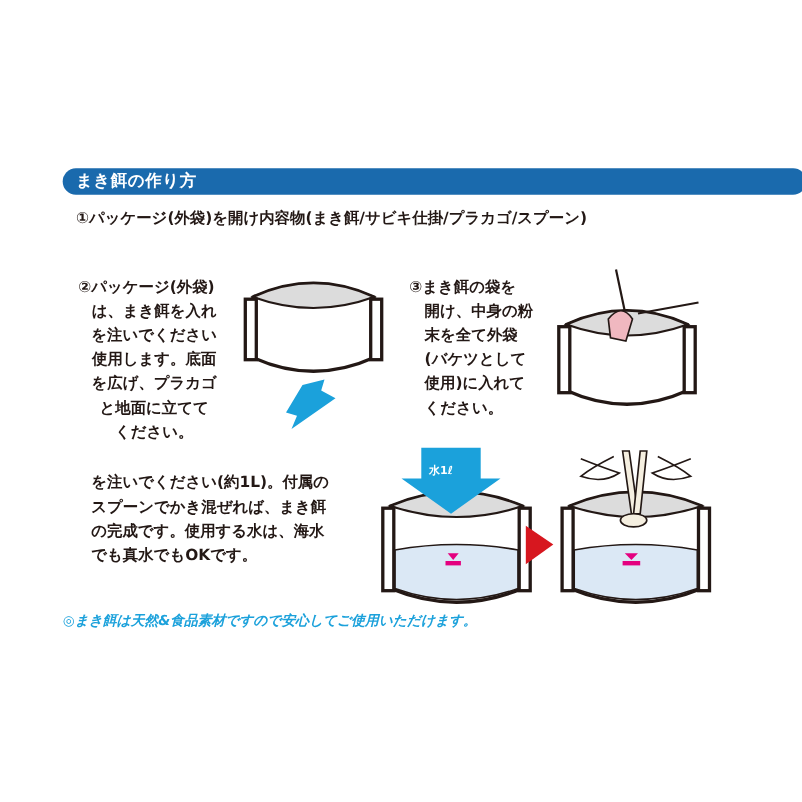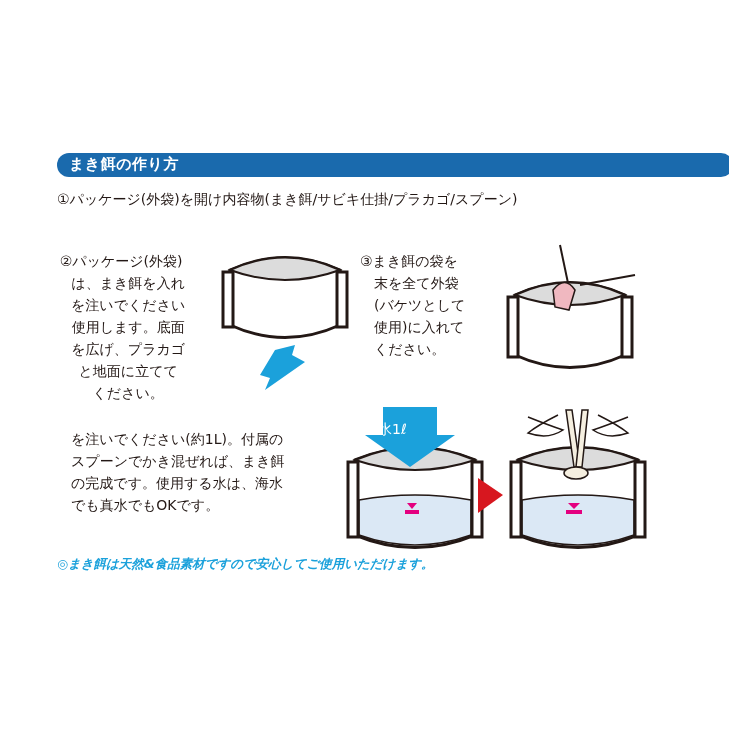--- a/index.html
+++ b/index.html
@@ -1,36 +1,36 @@
 <!DOCTYPE html>
 <html><head>
 <meta charset="utf-8">
 <style>
   html, body { margin:0; padding:0; background:#ffffff; }
   body { width:729px; height:729px; position:relative; overflow:hidden;
          font-family:"DejaVu Sans", sans-serif; color:#231815; }
   .header-bar { position:absolute; left:57px; top:153px; width:676px; height:24px;
          background:#1a6aad; border-radius:12px; }
   .header-title { position:absolute; left:12px; top:2px; color:#fff; font-weight:bold; font-size:15px; letter-spacing:0.5px; }
-  .txt { position:absolute; font-weight:normal; font-size:14px; line-height:22px; white-space:pre; }
+  .txt { position:absolute; font-weight:bold; font-size:14px; line-height:22px; white-space:pre;margin-left:12px; }
   .note { position:absolute; left:57px; top:556px; color:#1ba1db; font-weight:bold; font-size:12.5px; white-space:nowrap;font-style:italic; }
   svg { position:absolute; overflow:visible; }
 </style>
 </head>
 <body>
 
 <div class="header-bar">
   <span class="header-title">まき餌の作り方</span>
 </div>
 
 <div class="txt" style="left:57px;top:188px;"><div>①パッケージ(外袋)を開け内容物(まき餌/サビキ仕掛/プラカゴ/スプーン)</div></div>
 
 <div class="txt" style="left:57px;top:250px;text-align:center;"><div>②パッケージ(外袋)</div><div>　は、まき餌を入れ</div><div>　を注いでください</div><div>　使用します。底面</div><div>　を広げ、プラカゴ</div><div>　と地面に立てて</div><div>　ください。</div></div>
 
-<div class="txt" style="left:360px;top:250px;"><div>③まき餌の袋を</div><div>　末を全て外袋</div><div>　(バケツとして</div><div>　使用)に入れて</div><div>　ください。</div></div>
+<div class="txt" style="left:360px;top:250px;"><div>③まき餌の袋を</div><div>　開け、中身の粉</div><div>　末を全て外袋</div><div>　(バケツとして</div><div>　使用)に入れて</div><div>　ください。</div></div>
 
 <div class="txt" style="left:57px;top:428px;"><div>　を注いでください(約1L)。付属の</div><div>　スプーンでかき混ぜれば、まき餌</div><div>　の完成です。使用する水は、海水</div><div>　でも真水でもOKです。</div></div>
 
 <div class="note">◎まき餌は天然&amp;食品素材ですので安心してご使用いただけます。</div>
 
 <svg style="left:220px;top:250px;" width="130" height="150" viewBox="0 0 130 150">
   <path d="M10 20 Q65 -5 120 20 L120 75 Q65 100 10 75 Z" fill="#fff" stroke="#231815" stroke-width="3"></path>
   <path d="M10 20 Q65 -5 120 20 Q65 40 10 20 Z" fill="#dcdcdc" stroke="#231815" stroke-width="2"></path>
   <rect x="3" y="22" width="10" height="55" fill="#fff" stroke="#231815" stroke-width="3"></rect>
   <rect x="117" y="22" width="10" height="55" fill="#fff" stroke="#231815" stroke-width="3"></rect>
@@ -52,21 +52,21 @@
 <svg style="left:345px;top:405px;" width="140" height="150" viewBox="0 0 140 150">
   <path d="M10 55 Q70 30 130 55 L130 130 Q70 155 10 130 Z" fill="#fff" stroke="#231815" stroke-width="3"></path>
   <path d="M10 55 Q70 30 130 55 Q70 75 10 55 Z" fill="#dcdcdc" stroke="#231815" stroke-width="2"></path>
   <path d="M14 95 Q70 85 126 95 L126 130 Q70 150 14 130 Z" fill="#dbe8f5" stroke="#231815" stroke-width="1.5"></path>
   <rect x="3" y="57" width="10" height="75" fill="#fff" stroke="#231815" stroke-width="3"></rect>
   <rect x="127" y="57" width="10" height="75" fill="#fff" stroke="#231815" stroke-width="3"></rect>
   <polygon points="62,98 72,98 67,104" fill="#e4007f"></polygon>
   <rect x="60" y="105" width="14" height="4" fill="#e4007f"></rect>
   <polygon points="38,2 92,2 92,30 110,30 65,62 20,30 38,30" fill="#1ba1db"></polygon>
 </svg>
-<div class="txt" style="left:378px;top:418px;color:#fff;font-size:14px;">水1ℓ</div>
+<div class="txt" style="left:378px;top:418px;color:#fff;font-size:10px;">水1ℓ</div>
 
 <svg style="left:478px;top:478px;" width="25" height="35" viewBox="0 0 25 35">
   <polygon points="0,0 25,17 0,35" fill="#d7171f"></polygon>
 </svg>
 
 <svg style="left:508px;top:405px;" width="140" height="150" viewBox="0 0 140 150">
   <path d="M10 55 Q70 30 130 55 L130 130 Q70 155 10 130 Z" fill="#fff" stroke="#231815" stroke-width="3"></path>
   <path d="M10 55 Q70 30 130 55 Q70 75 10 55 Z" fill="#dcdcdc" stroke="#231815" stroke-width="2"></path>
   <path d="M14 95 Q70 85 126 95 L126 130 Q70 150 14 130 Z" fill="#dbe8f5" stroke="#231815" stroke-width="1.5"></path>
   <rect x="3" y="57" width="10" height="75" fill="#fff" stroke="#231815" stroke-width="3"></rect>

